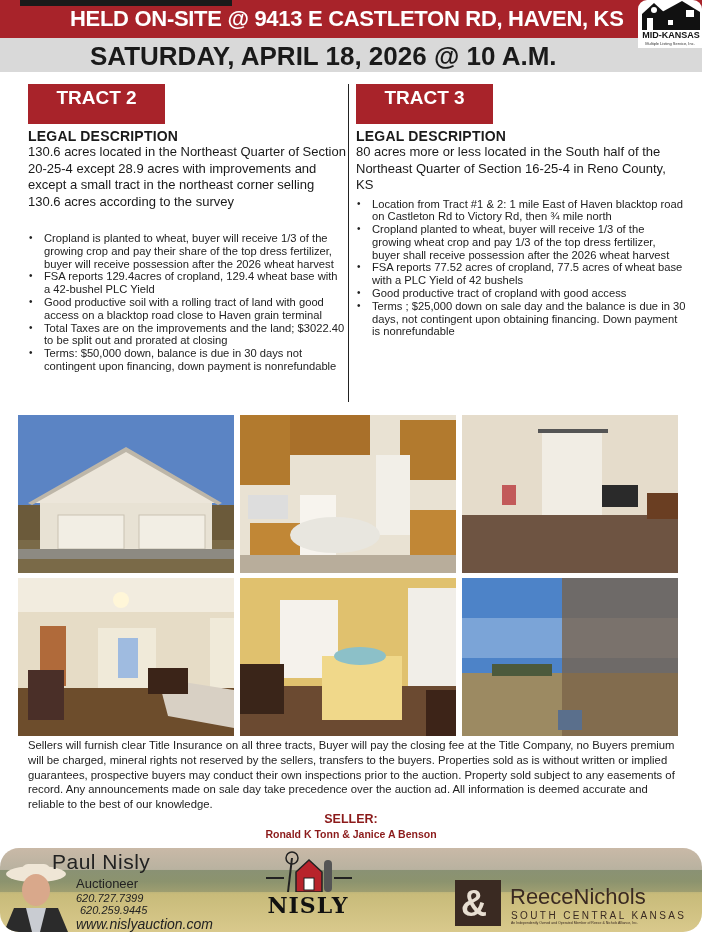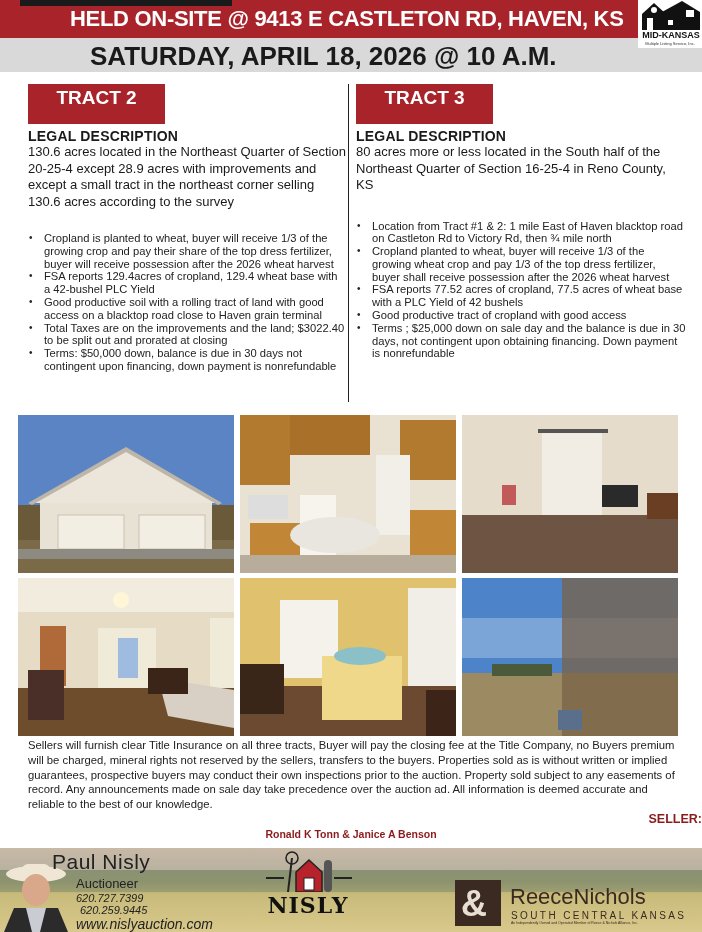--- a/index.html
+++ b/index.html
@@ -2,48 +2,48 @@
 <html><head>
 <meta charset="utf-8">
 <style>
   * { box-sizing: border-box; margin: 0; padding: 0; }
   html, body { width: 702px; height: 932px; background: #ffffff; overflow: hidden; }
   body { font-family: "Liberation Sans", sans-serif; color: #1a1a1a; position: relative; }
 
   .top-banner { position: absolute; left: 0; top: 0; width: 702px; height: 38px; background: #a8232a; }
   .top-black { position: absolute; left: 20px; top: 0; width: 212px; height: 6px; background: #1a1a1a; }
   .top-banner-text { position: absolute; left: 70px; top: 6px; font-size: 22px; font-weight: bold; color: #fff; letter-spacing: -0.3px; white-space: nowrap; }
-  .mls-logo { position: absolute; left: 638px; top: 0; width: 64px; height: 48px; background: #fff; }
+  .mls-logo { position: absolute; left: 638px; top: 0; width: 64px; height: 48px; background: #fff; border-radius: 9px; }
   .mls-logo .mls-name { position: absolute; left: 2px; top: 30px; width: 62px; text-align: center; font-size: 9px; font-weight: bold; color: #111; }
   .mls-logo .mls-sub { position: absolute; left: 0; top: 41px; width: 64px; text-align: center; font-size: 4px; color: #333; }
   .date-bar { position: absolute; left: 0; top: 38px; width: 638px; height: 34px; background: #d9d9d9; }
   .date-bar-right { position: absolute; left: 638px; top: 48px; width: 64px; height: 24px; background: #d9d9d9; }
   .date-text { position: absolute; left: 90px; top: 41px; font-size: 26px; font-weight: bold; color: #1a1a1a; white-space: nowrap; }
 
   .col { position: absolute; top: 84px; }
   .col-left { left: 28px; width: 318px; }
   .col-right { left: 356px; width: 330px; }
   .divider { position: absolute; left: 348px; top: 84px; width: 1px; height: 318px; background: #222; }
   .tract-badge { display: inline-block; width: 137px; height: 40px; background: #a8232a; color: #fff; font-weight: bold; font-size: 19px; text-align: center; line-height: 28px; }
   .legal-head { font-size: 14px; font-weight: bold; margin-top: 4px; letter-spacing: 0.2px; }
   .legal-body { font-size: 13px; line-height: 16.5px; }
   ul.bullets { list-style: none; margin-top: 22px; }
   ul.bullets li { position: relative; padding-left: 16px; font-size: 11.2px; line-height: 12.8px; color: #222; }
   ul.bullets li::before { content: "•"; position: absolute; left: 1px; top: 0; font-size: 10px; }
-  .col-right ul.bullets { margin-top: 26px; }
+  .col-right ul.bullets { margin-top: 4px; }
 
   .photo { position: absolute; width: 216px; height: 158px; overflow: hidden; }
   .photo svg { width: 100%; height: 100%; display: block; }
 
   .disclaimer { position: absolute; left: 28px; top: 738px; width: 652px; font-size: 11.3px; line-height: 14.8px; color: #222; }
-  .seller-label { position: absolute; left: 0; top: 812px; width: 702px; text-align: right; font-size: 12.5px; font-weight: bold; color: #8b1a1a; }
+  .seller-label { position: absolute; left: 0; top: 812px; width: 702px; text-align: center; font-size: 12.5px; font-weight: bold; color: #8b1a1a; }
   .seller-names { position: absolute; left: 0; top: 828px; width: 702px; text-align: center; font-size: 10.5px; font-weight: bold; color: #8b1a1a; }
 
   .footer { position: absolute; left: 0; top: 848px; width: 702px; height: 84px; overflow: hidden;
-    background: linear-gradient(180deg, #c9b9a7 0%, #b9b2a0 25%, #8f9a77 40%, #c8bb7a 55%, #d9c98c 100%); }
+    background: linear-gradient(180deg, #c9b9a7 0%, #b9b2a0 25%, #8f9a77 40%, #c8bb7a 55%, #d9c98c 100%); border-radius: 19px; }
   .footer .treeline { position: absolute; left: 0; top: 22px; width: 702px; height: 22px; background: linear-gradient(180deg, #7f8a6a, #96986e); opacity: 0.8; }
   .auct-name { position: absolute; left: 52px; top: 2px; font-size: 21px; color: #222; letter-spacing: 0.5px; }
   .auct-title { position: absolute; left: 76px; top: 28px; font-size: 13px; color: #222; }
   .auct-phone1 { position: absolute; left: 76px; top: 44px; font-size: 11px; font-style: italic; color: #222; }
   .auct-phone2 { position: absolute; left: 80px; top: 56px; font-size: 11px; font-style: italic; color: #222; }
   .auct-web { position: absolute; left: 76px; top: 68px; font-size: 14px; font-style: italic; color: #222; }
   .nisly-title { position: absolute; left: 262px; top: 44px; width: 92px; text-align: center; font-family: "DejaVu Serif", serif; font-size: 22px; font-weight: bold; color: #111; letter-spacing: 1px; }
   .nisly-sub { position: absolute; left: 262px; top: 69px; width: 92px; text-align: center; font-size: 10px; font-weight: bold; color: #111; margin-top: 28px; }
   .reece-mark { position: absolute; left: 455px; top: 32px; width: 46px; height: 46px; background: #3a2a22; }
   .reece-amp { position: absolute; left: 454px; top: 36px; width: 40px; text-align: center; font-size: 36px; font-weight: bold; color: #e8dfd2; line-height: 40px; }

